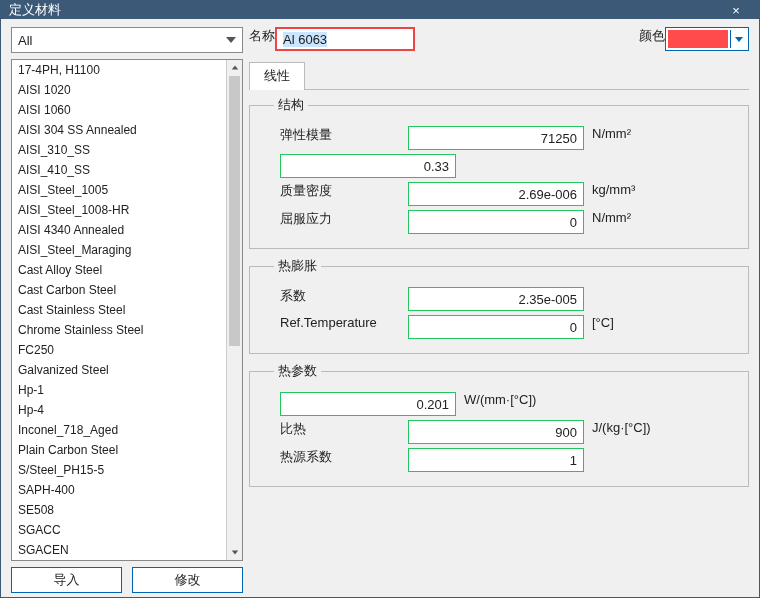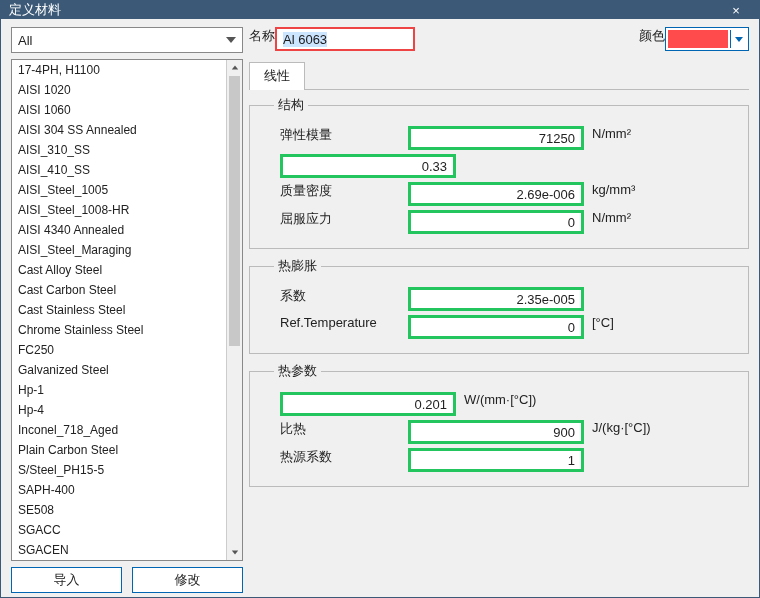--- a/index.html
+++ b/index.html
@@ -27,21 +27,21 @@
   .color-swatch { width: 84px; height: 24px; border: 1px solid #0066b3; background: #fff; display: flex; align-items: center; padding: 2px; gap: 2px; }
   .color-swatch .sw { flex: 1; height: 100%; background: #ff4b4b; }
   .color-swatch .dd { width: 16px; height: 100%; border-left: 1px solid #0066b3; display: flex; align-items: center; justify-content: center; }
   .color-swatch .dd .tri { width: 0; height: 0; border-left: 4px solid transparent; border-right: 4px solid transparent; border-top: 5px solid #0066b3; }
   .tabs { display: flex; border-bottom: 1px solid #bbb; margin-top: 4px; text-align: center; }
   .tab { padding: 4px 14px 5px 14px; border: 1px solid #bbb; border-bottom: none; background: #fff; position: relative; top: 1px; font-size: 13px; }
   fieldset { border: 1px solid #bbb; margin: 0; padding: 8px 10px 10px 24px; }
   legend { padding: 0 4px; font-size: 13px; }
   .proprow { display: flex; gap: 8px; margin: 4px 6px; }
   .proprow .plbl { width: 120px; }
-  .proprow .pinput { width: 176px; height: 24px; border: 3px solid #22c55e; background: #fff; text-align: right; padding: 0 6px; display: flex; align-items: center; justify-content: flex-end; }
+  .proprow .pinput { width: 176px; height: 24px; border: 1px solid #22c55e; background: #fff; text-align: right; padding: 0 6px; display: flex; align-items: center; justify-content: flex-end; }
   .proprow .punit { flex: 1; }
   .panel { display: flex; flex-direction: column; gap: 8px; flex: 1; }
   .headerrow { display: flex; align-items: flex-start; }
   .hspace { flex: 1; }
 </style>
 </head>
 <body>
 
 <div class="window">
   <div class="titlebar">

